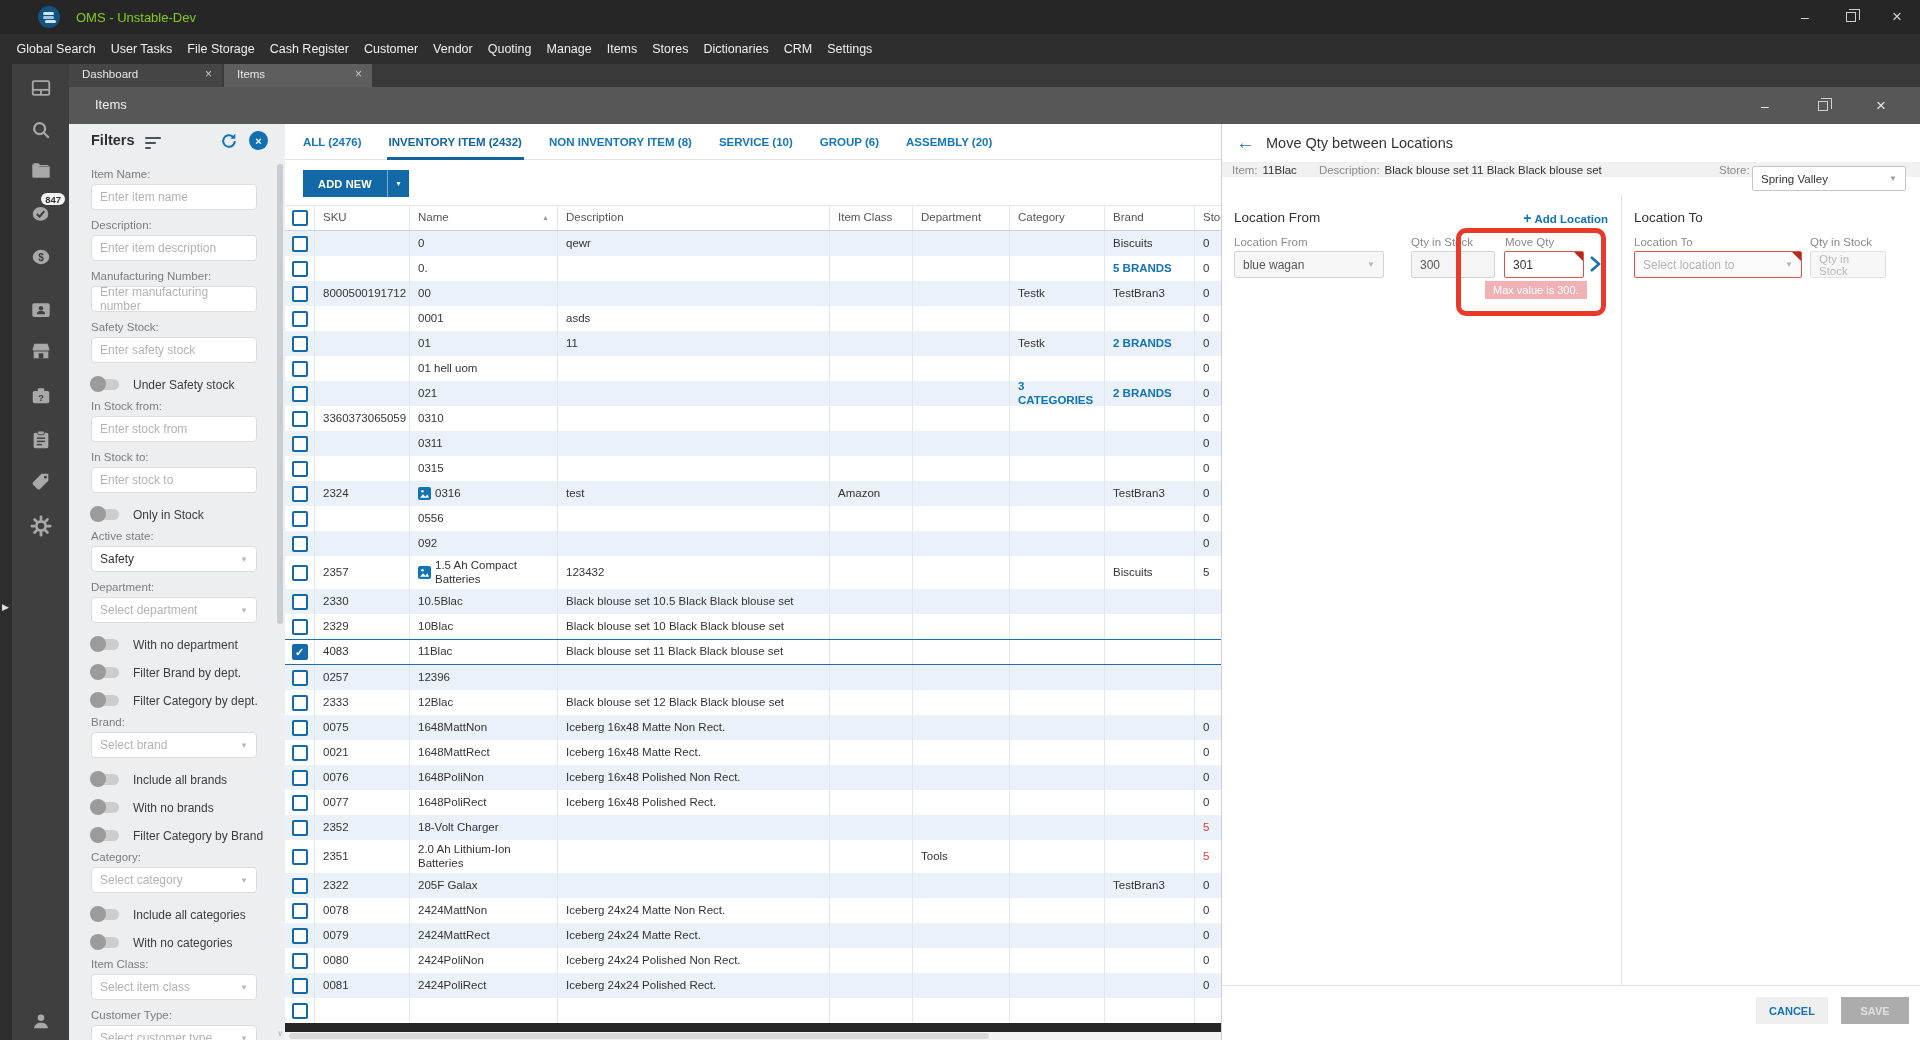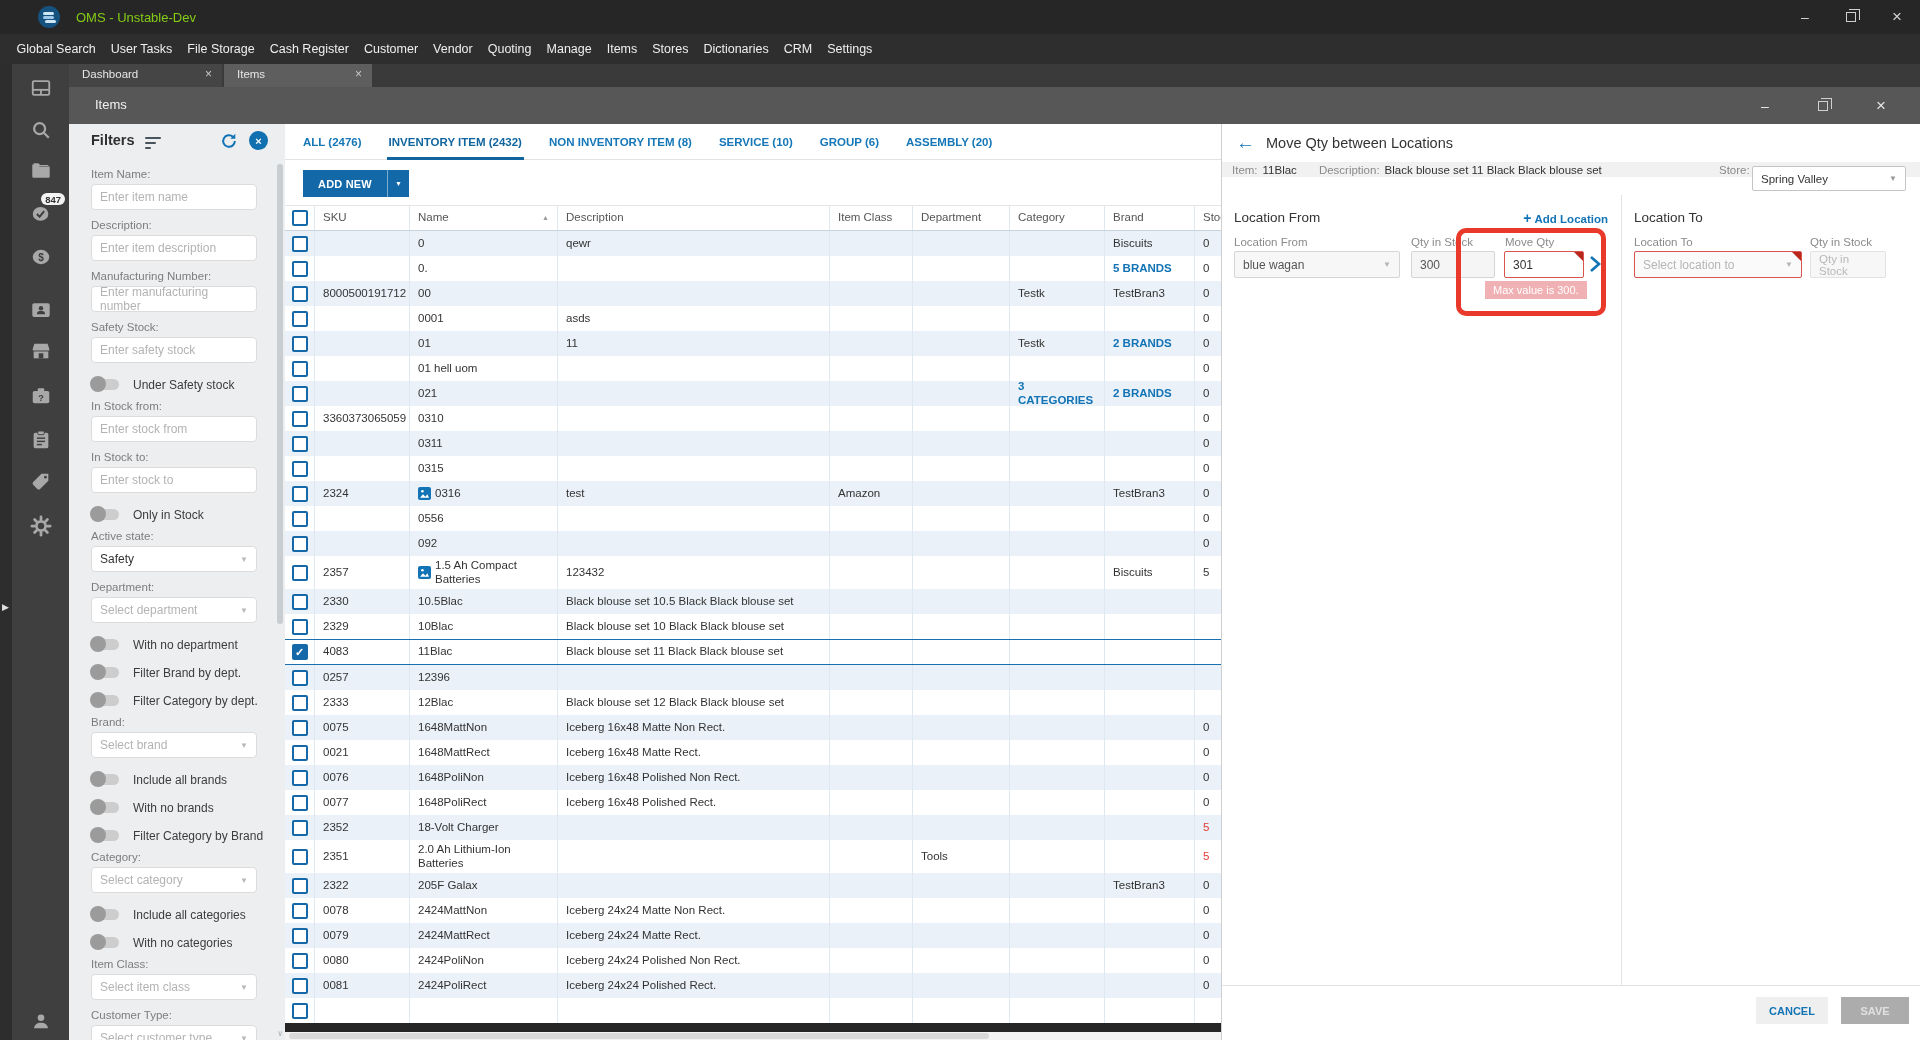--- a/index.html
+++ b/index.html
@@ -121,21 +121,21 @@
   .sec-header { position:absolute; top:86px; font-size:13.5px; color:#333; font-weight:500; }
   #add-location { position:absolute; left:252px; top:86px; width:134px; text-align:right; color:#1273b5;
                   font-size:11.5px; font-weight:bold; }
   #add-location .plus { font-size:14px; font-weight:bold; margin-right:3px; }
   .fld-label { position:absolute; top:112px; font-size:11.5px; color:#8a8a8a; }
   .fld { position:absolute; top:127px; height:27px; border-radius:2px; display:flex; align-items:center;
          padding:0 8px; font-size:12px; }
   .fld .caret { margin-left:auto; color:#b5b5b5; font-size:8px; }
   .err-corner:after { content:""; position:absolute; right:0; top:0; border-top:9px solid #b8281c;
                       border-left:9px solid transparent; }
-  #lf-select { left:12px; width:166px; background:#f7f7f7; border:1px solid #d5d5d5; color:#555;text-align:right; }
+  #lf-select { left:12px; width:150px; background:#f7f7f7; border:1px solid #d5d5d5; color:#555;text-align:right; }
   #lf-qty { left:189px; width:84px; background:#f5f5f5; border:1px solid #d5d5d5; color:#555; }
   #lf-move { left:282px; width:80px; background:#fff; border:1.5px solid #d9534f; color:#333; }
   #move-chevron { position:absolute; left:366px; top:130px; }
   #err-tip { position:absolute; left:263px; top:157px; background:#f0b1b4; color:#fff; font-size:11px;
              padding:3px 8px; white-space:nowrap; }
   #red-annotation { position:absolute; left:234px; top:104px; width:150px; height:88px;
                     border:5px solid #e8392b; border-radius:10px; z-index:20; }
   #lt-select { left:412px; width:168px; background:#fafafa; border:1.5px solid #d9534f; color:#b5b5b5; }
   #lt-qty { left:588px; width:76px; background:#f7f7f7; border:1px solid #e2e2e2; color:#b8b8b8; font-size:11.5px; }
   #dlg-footer-line { position:absolute; left:0; top:861px; width:699px; height:1px; background:#e2e2e2; }

